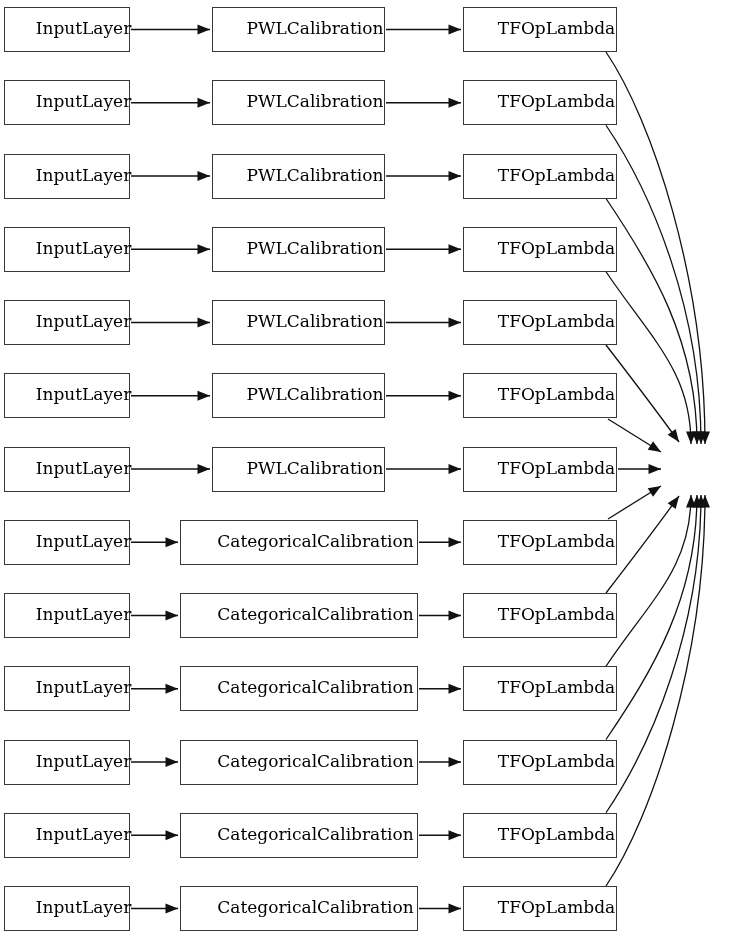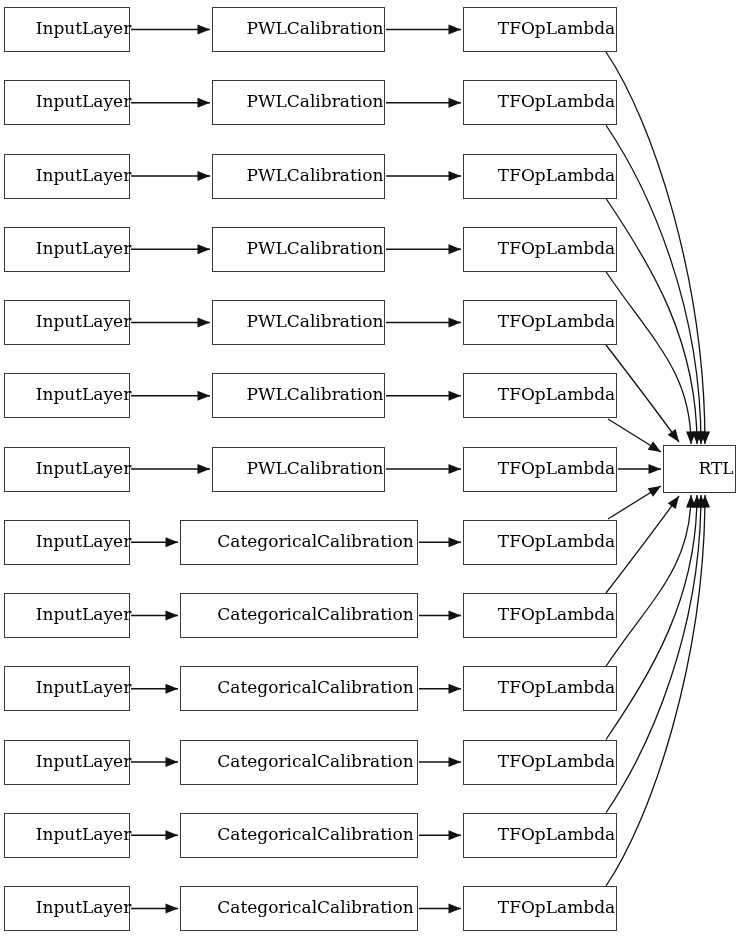--- a/index.html
+++ b/index.html
@@ -95,23 +95,20 @@
       <path d="M419,762 H461" class="edge" marker-end="url(#arrow)"></path>
       <path d="M606,739.5 C652,671.5 697,598 697,495" class="edge" marker-end="url(#arrow)"></path>
       <path d="M131,835.25 H178" class="edge" marker-end="url(#arrow)"></path>
       <path d="M419,835.25 H461" class="edge" marker-end="url(#arrow)"></path>
       <path d="M606,812.75 C652,744.75 701,628 701,495" class="edge" marker-end="url(#arrow)"></path>
       <path d="M131,908.5 H178" class="edge" marker-end="url(#arrow)"></path>
       <path d="M419,908.5 H461" class="edge" marker-end="url(#arrow)"></path>
       <path d="M606,886 C652,818 705,659 705,495" class="edge" marker-end="url(#arrow)"></path>
     </svg>
 
-  <div class="node rtl-node">
-    <span class="node-label">RTL</span>
-  </div>
 <div class="node" style="left: 4px; top: 7px; width: 126px; height: 45px;">
       <span class="node-label">InputLayer</span>
     </div>
     <div class="node" style="left: 212px; top: 7px; width: 173px; height: 45px;">
       <span class="node-label">PWLCalibration</span>
     </div>
     <div class="node" style="left: 463px; top: 7px; width: 154px; height: 45px;">
       <span class="node-label">TFOpLambda</span>
     </div>
     <div class="node" style="left: 4px; top: 80px; width: 126px; height: 45px;">

